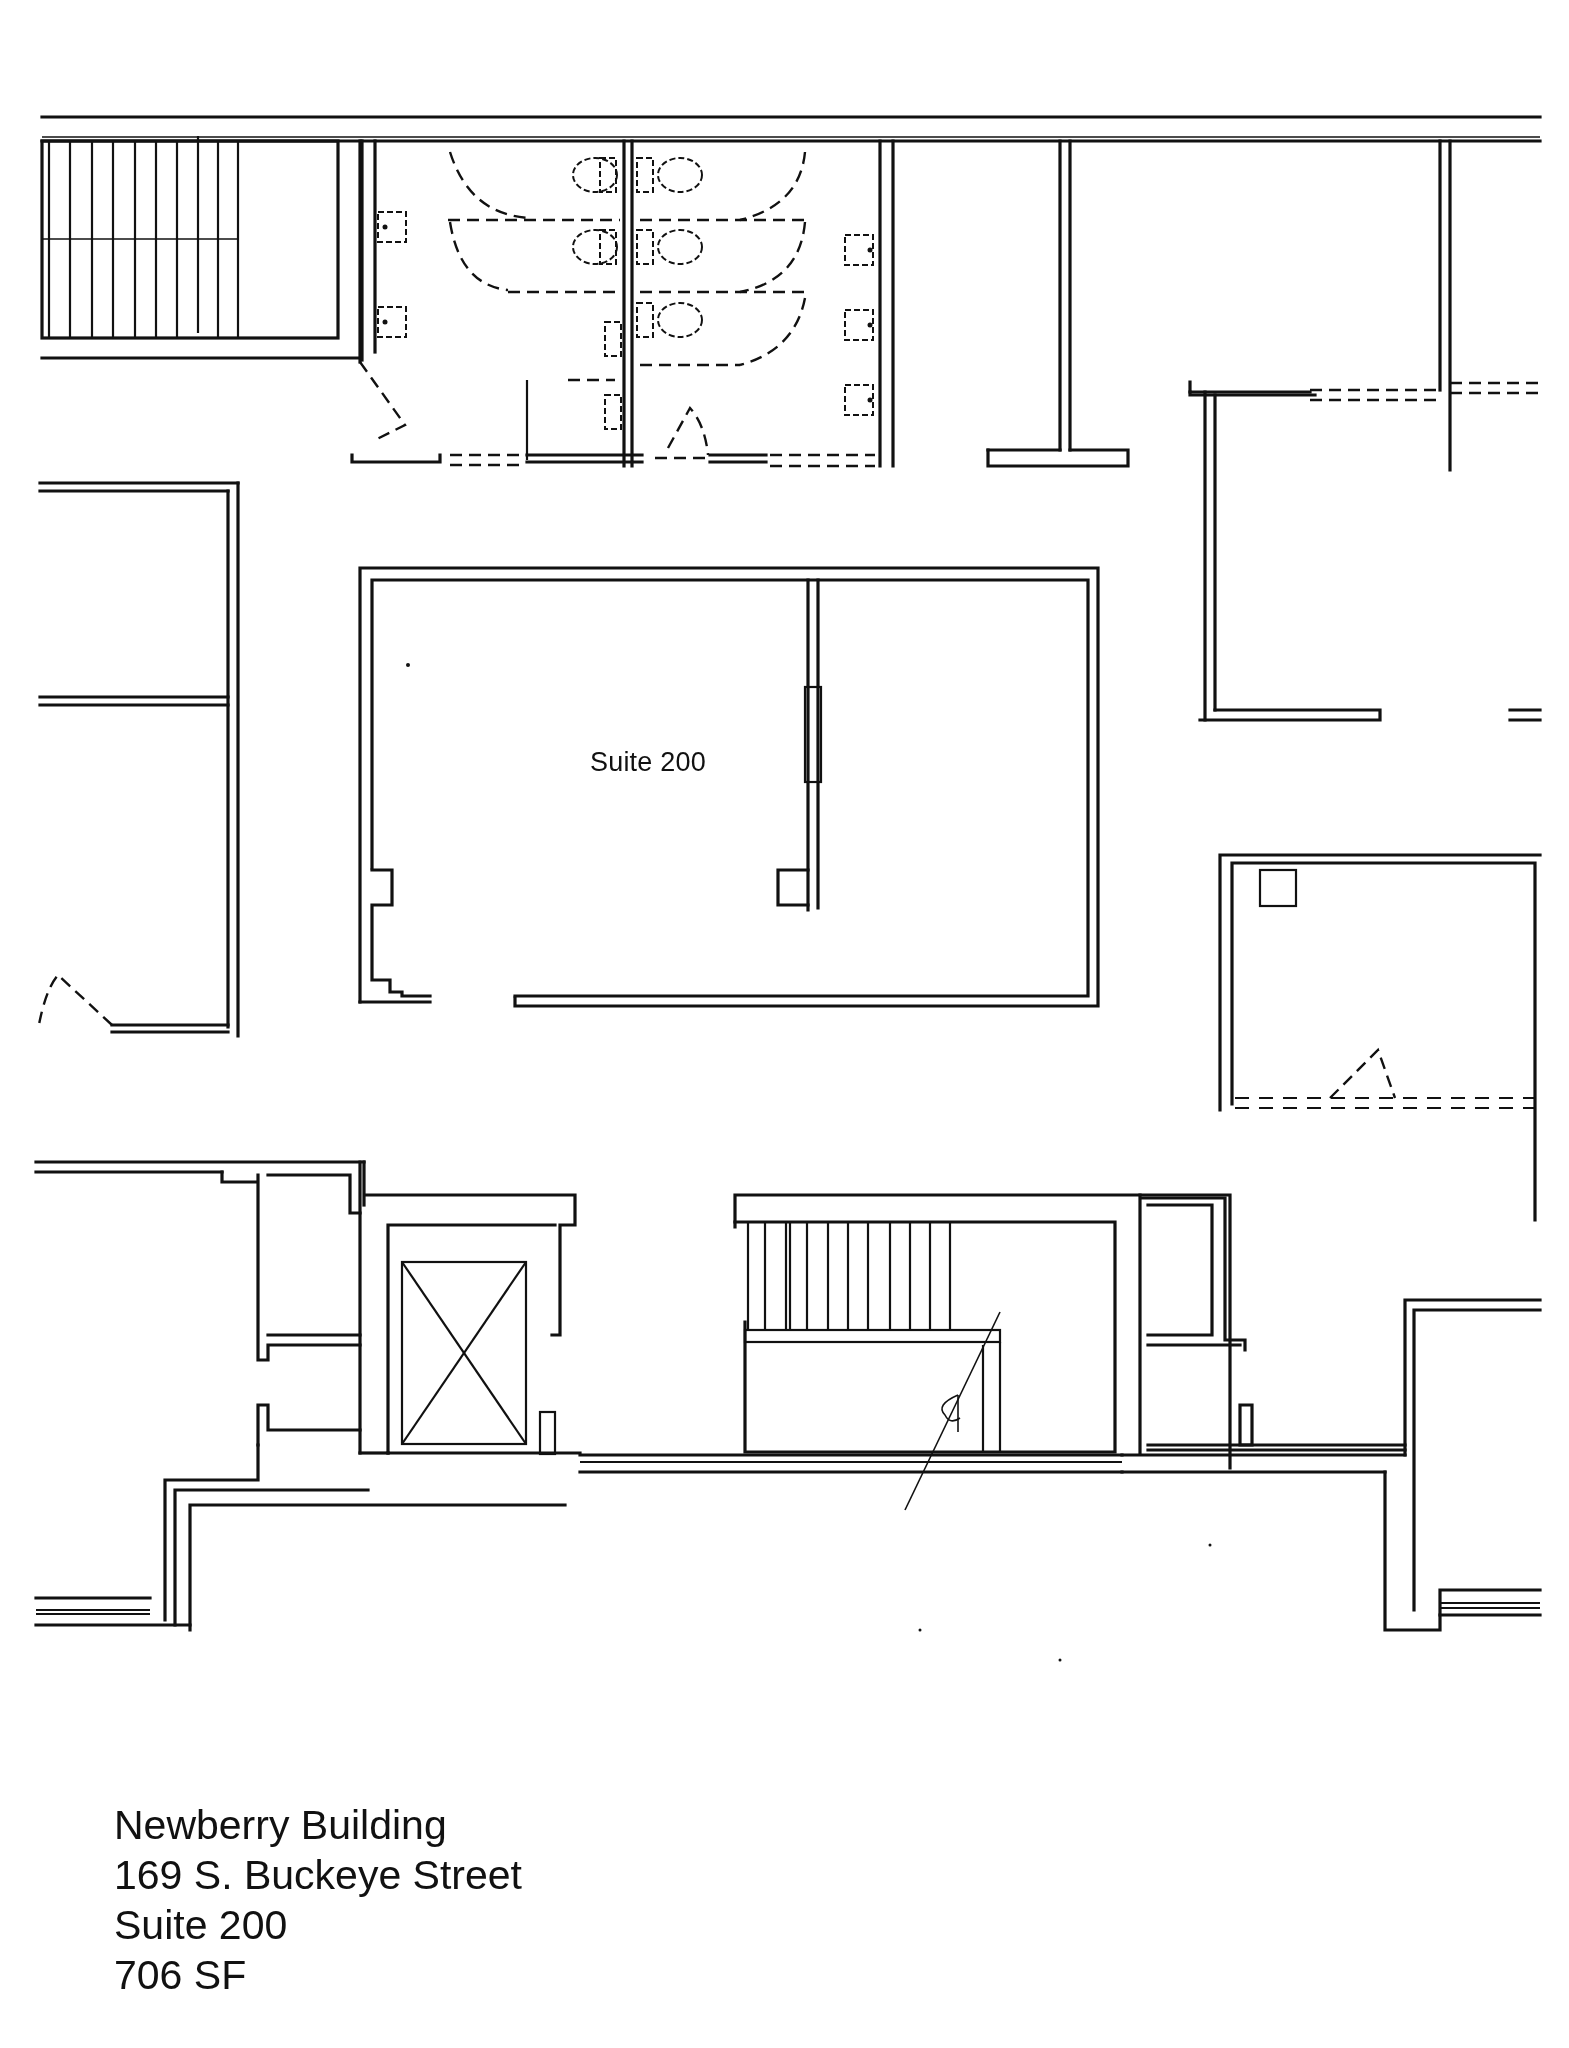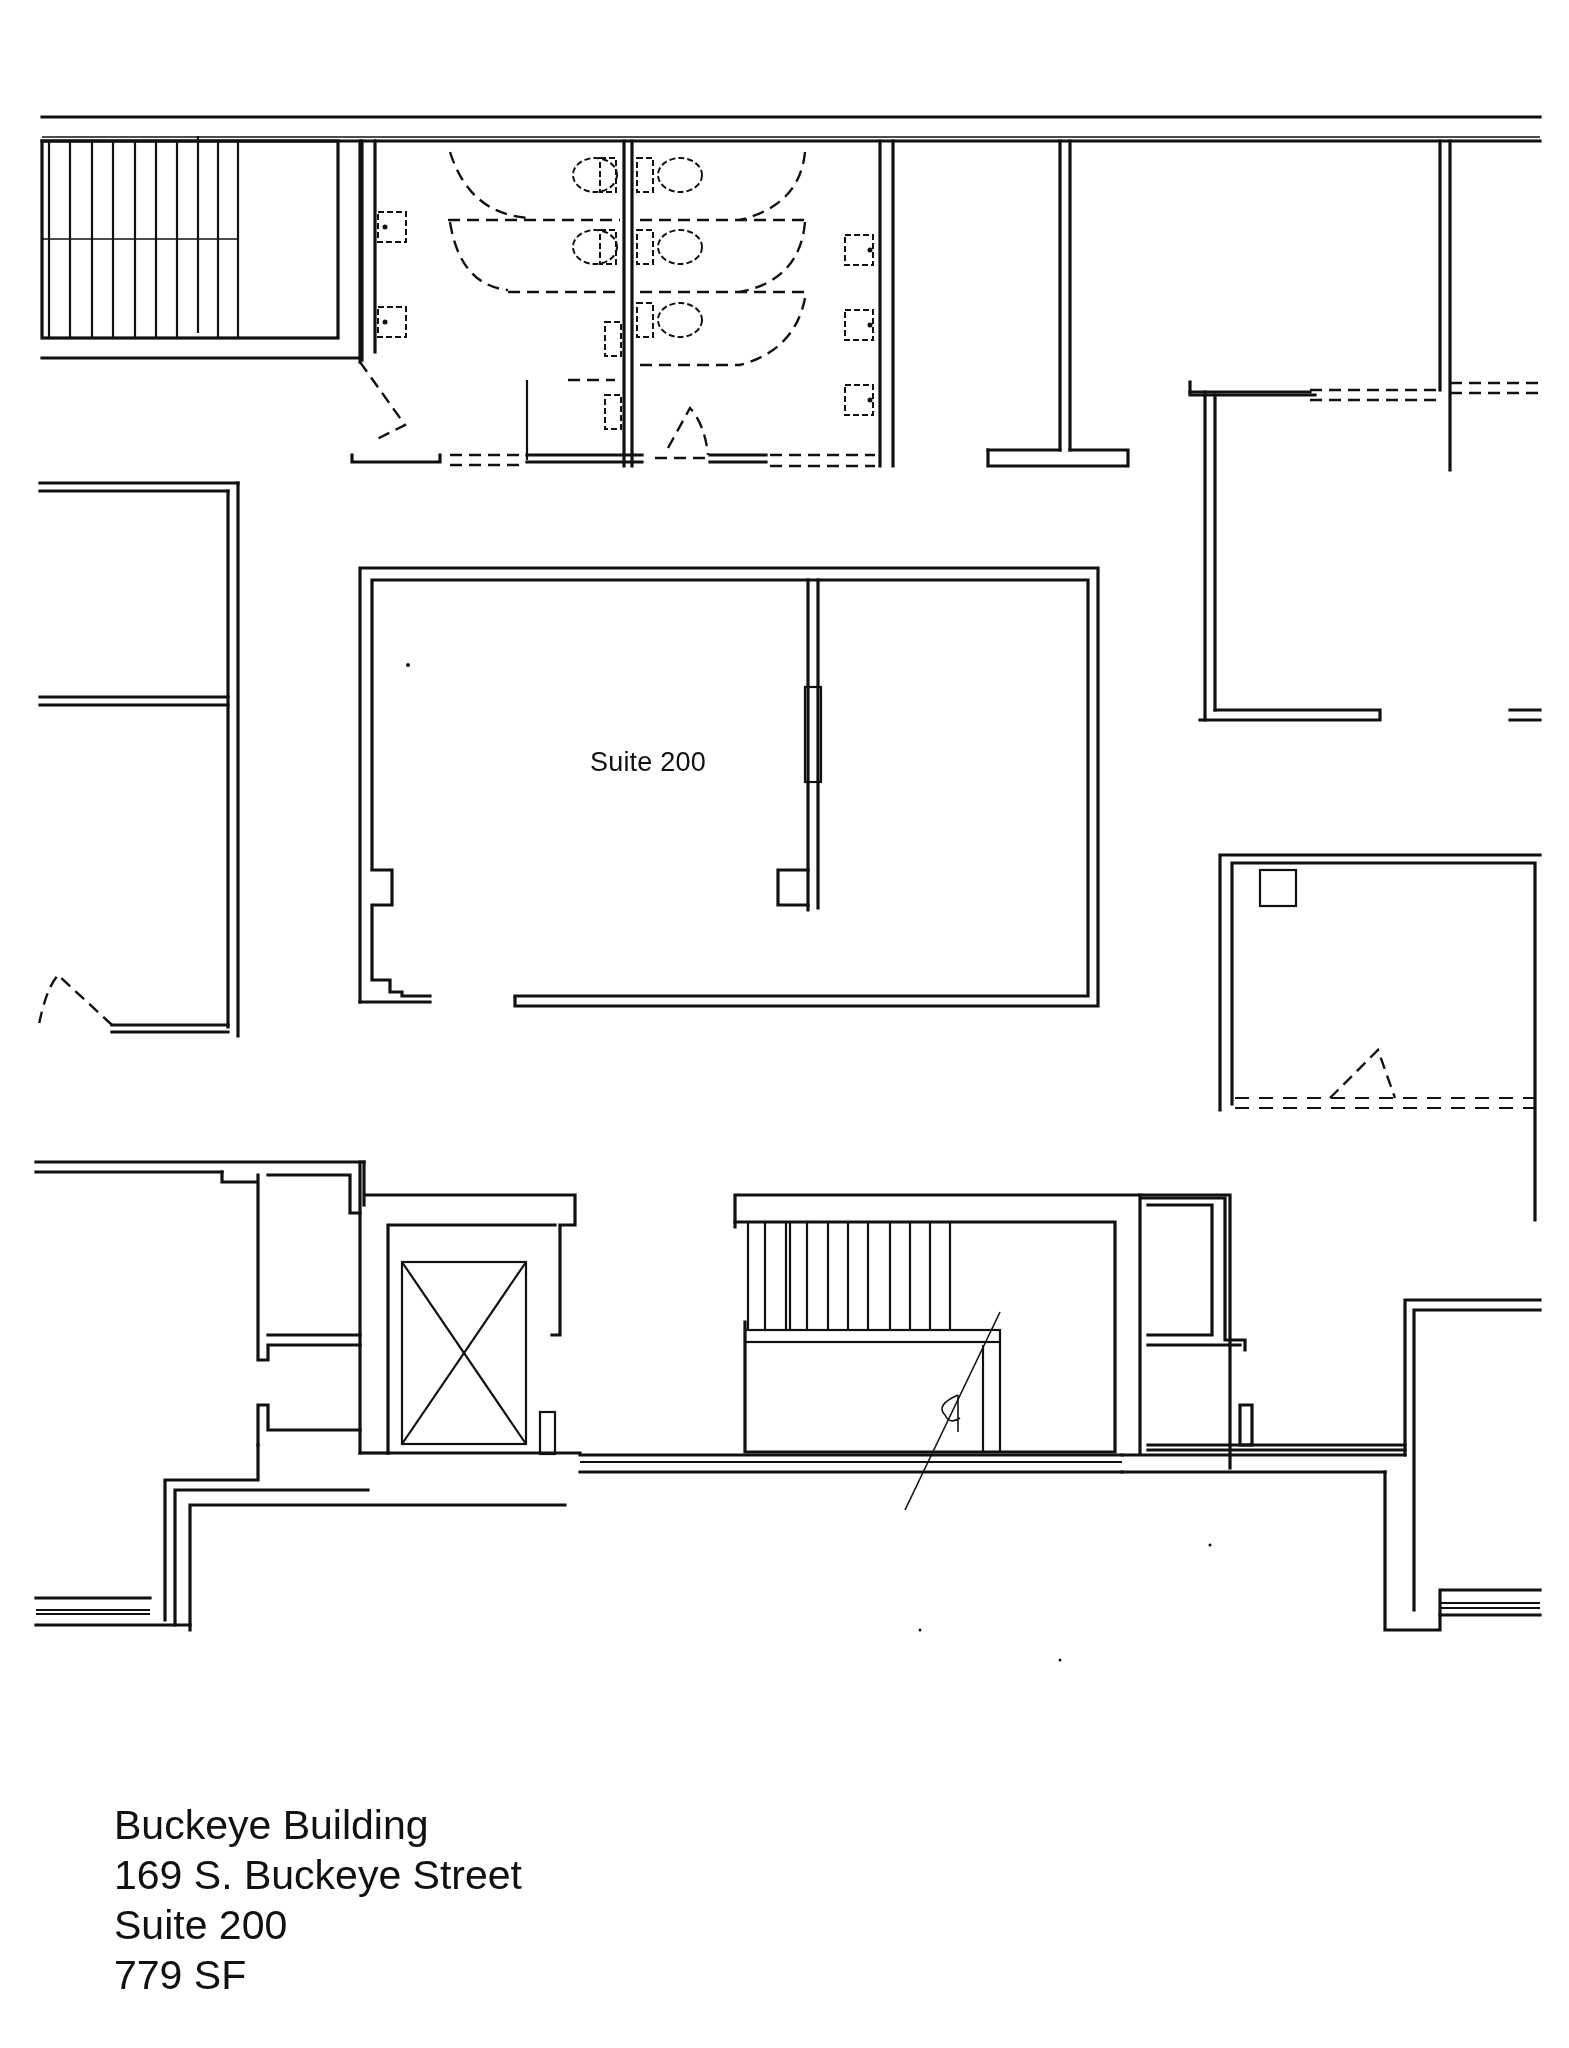--- a/index.html
+++ b/index.html
@@ -242,17 +242,17 @@
     <circle class="dot" cx="408" cy="665" r="2"></circle>
     <circle class="dot" cx="1210" cy="1545" r="1.5"></circle>
     <circle class="dot" cx="920" cy="1630" r="1.5"></circle>
     <circle class="dot" cx="1060" cy="1660" r="1.5"></circle>
   </g>
 </svg>
 
 <div class="room-label">Suite 200</div>
 
 <div class="caption">
-  <div>Buckeye Building</div>
+  <div>Newberry Building</div>
   <div>169 S. Buckeye Street</div>
   <div>Suite 200</div>
-  <div>779 SF</div>
+  <div>706 SF</div>
 </div>
 
 </body></html>

